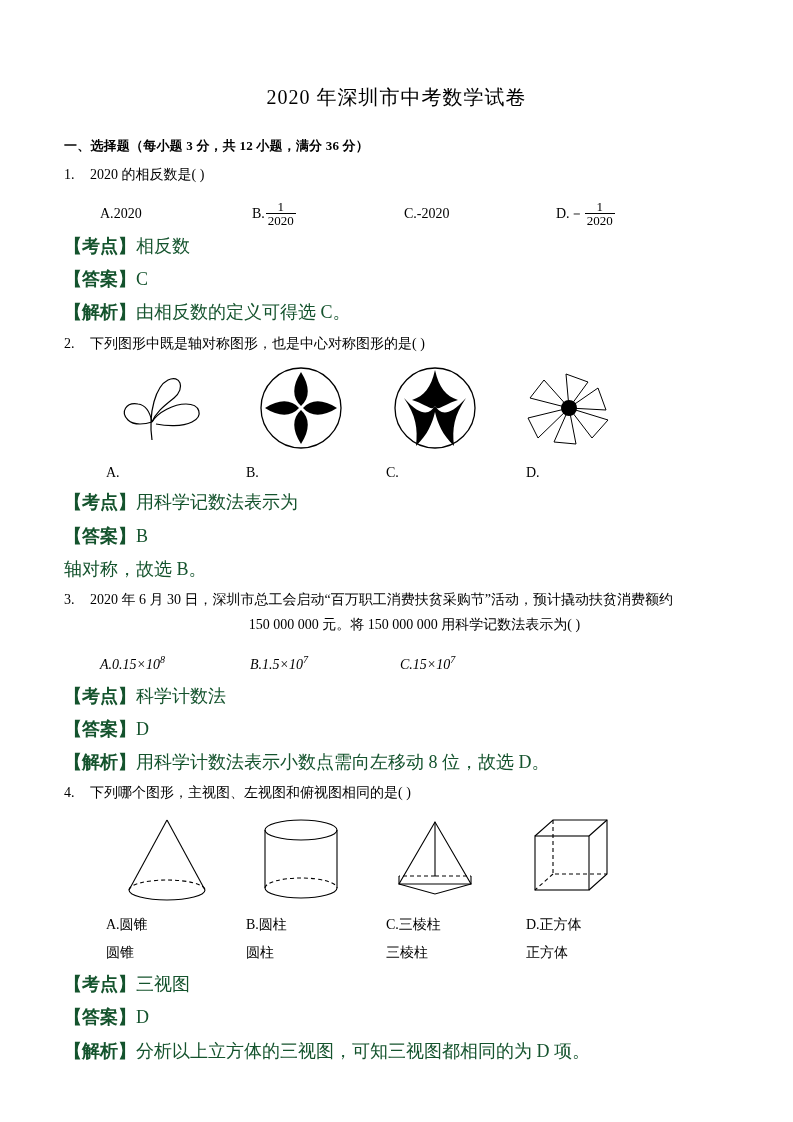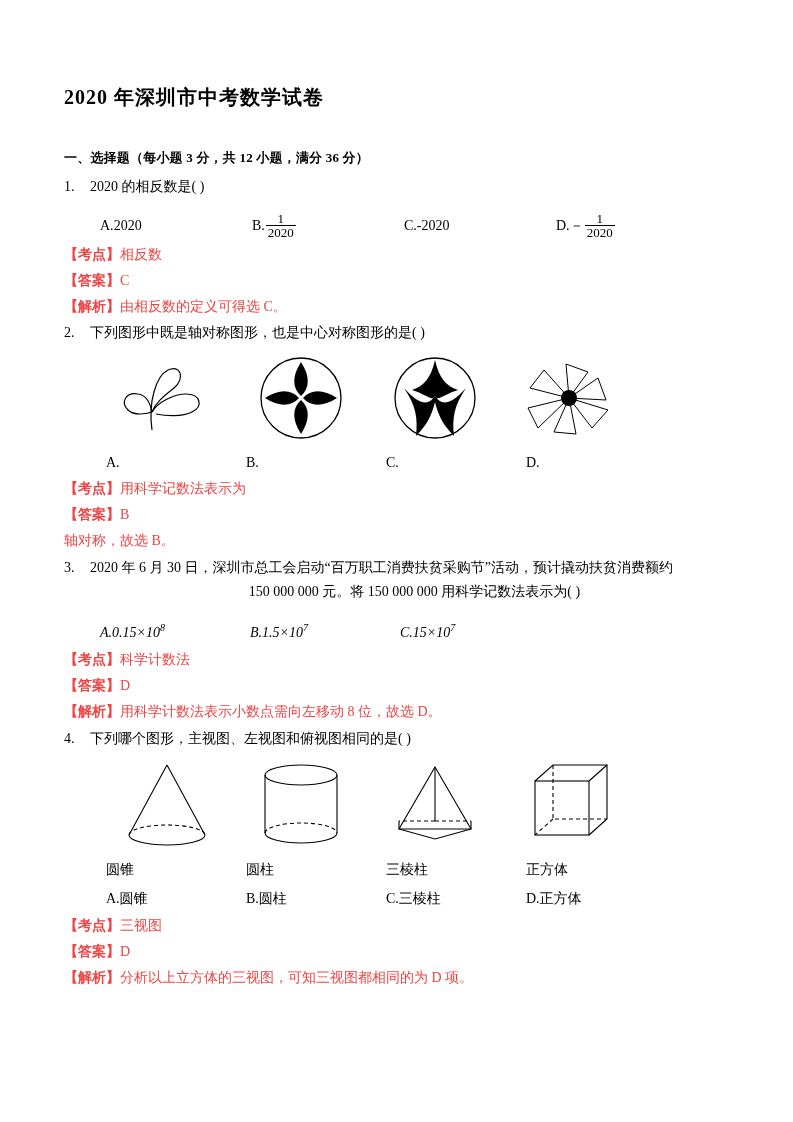--- a/index.html
+++ b/index.html
@@ -15,25 +15,26 @@
     position: relative;
   }
   .page {
     width: 793px;
     height: 1122px;
     box-sizing: border-box;
     padding: 56px 64px 40px 64px;
     position: relative;
   }
   .doc-title {
+    text-align: center;
     font-size: 20px;
-    font-weight: 700;
+    font-weight: 400;
     letter-spacing: 1px;
     margin-top: 28px;
-    margin-bottom: 38px;
+    margin-bottom: 26px;
   }
   .section-heading {
     font-size: 13px;
     font-weight: 700;
     margin: 0 0 8px 0;
     letter-spacing: 0.2px;
   }
   .q-block {
     margin-bottom: 2px;
   }
@@ -84,22 +85,22 @@
   }
   .frac .den {
     font-size: 13px;
     border-top: 1px solid #000;
     padding: 0 2px;
   }
   sup {
     font-size: 10px;
   }
   .note {
-    color: #ef4444;
-    font-size: 14px;
+    color: #14532d;
+    font-size: 18px;
     line-height: 1.85;
   }
   .note .tag {
     font-weight: 700;
   }
   .note-wrap {
     margin: 1px 0 1px 0;
   }
   .note p {
     margin: 0;
@@ -336,33 +337,33 @@
             <path d="M26 22 L 44 6 L 98 6 L 98 60 L 80 76"></path>
             <path d="M80 22 L 98 6"></path>
             <path d="M44 6 L 44 60 L 98 60" stroke-dasharray="4,3"></path>
             <path d="M44 60 L 26 76" stroke-dasharray="4,3"></path>
           </g>
         </svg>
       </div>
     </div>
 
     <div class="solid-label-row">
+      <span class="lbl">A.圆锥</span>
+      <span class="lbl">B.圆柱</span>
+      <span class="lbl">C.三棱柱</span>
+      <span class="lbl">D.正方体</span>
+    </div>
+
+    <div class="solid-label-row">
       <span class="lbl">圆锥</span>
       <span class="lbl">圆柱</span>
       <span class="lbl">三棱柱</span>
       <span class="lbl">正方体</span>
     </div>
 
-    <div class="solid-label-row">
-      <span class="lbl">A.圆锥</span>
-      <span class="lbl">B.圆柱</span>
-      <span class="lbl">C.三棱柱</span>
-      <span class="lbl">D.正方体</span>
-    </div>
-
     <div class="note note-wrap">
       <p><span class="tag">【考点】</span><span>三视图</span></p>
       <p><span class="tag">【答案】</span><span>D</span></p>
       <p><span class="tag">【解析】</span><span>分析以上立方体的三视图，可知三视图都相同的为 D 项。</span></p>
     </div>
   </div>
 
 </div>
 
 </body></html>

